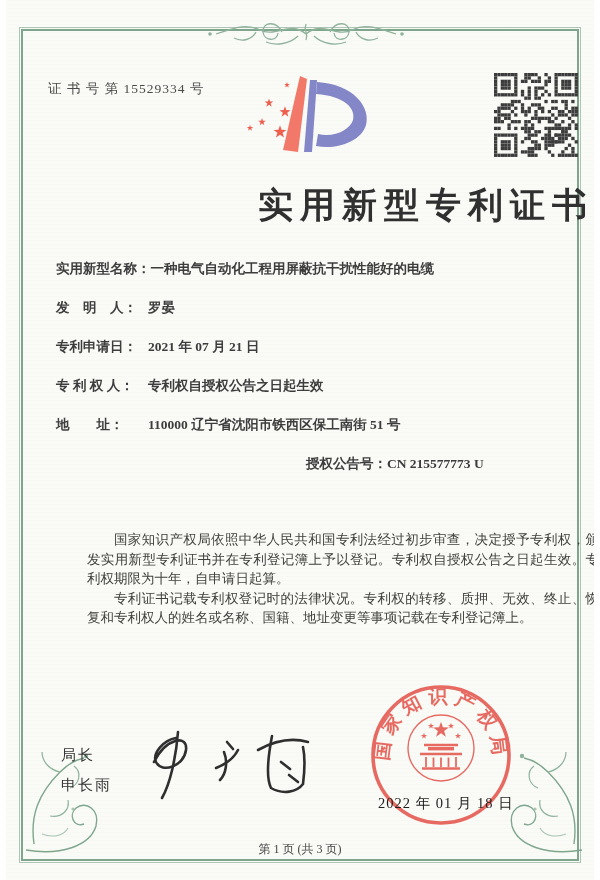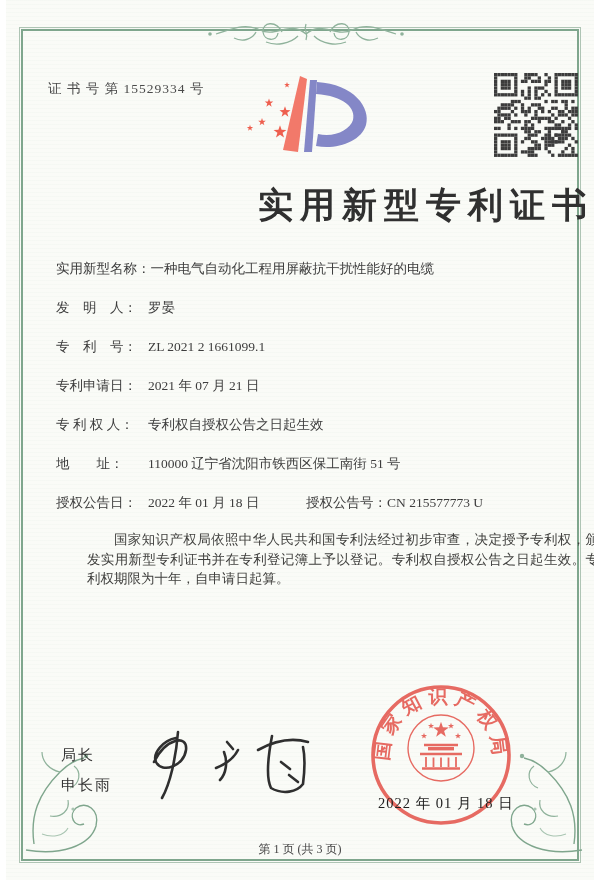--- a/index.html
+++ b/index.html
@@ -31,21 +31,21 @@
   }
   .logo{position:absolute;left:230px;top:70px;width:165px;height:112px;}
   .qr{position:absolute;left:488px;top:73px;width:84px;height:84px;}
   .title{
     position:absolute;left:0;top:182px;width:100%;
     text-align:right;font-size:35px;font-weight:600;
     letter-spacing:7px;color:#303030;margin:0;
   }
   .fields{
     position:absolute;left:50px;top:259px;right:42px;
-    font-size:13.5px;line-height:20px;color:#3d3d3d;
+    font-size:13.5px;line-height:20px;color:#3d3d3d;font-weight:bold;
   }
   .frow{position:relative;margin-bottom:19px;white-space:nowrap;}
   .lbl{display:inline-block;min-width:92px;}
   .pair2{position:absolute;left:250px;top:0;}
   .paras{
     position:absolute;left:45px;top:530px;width:512px;
     font-size:13.5px;line-height:19.5px;text-align:justify;color:#40403e;margin-left:36px;
   }
   .paras p{margin:0;text-indent:2em;}
   .signer{
@@ -456,39 +456,36 @@
   <h1 class="title">实用新型专利证书</h1>
 
   <div class="fields">
     <div class="frow">
       <span class="lbl">实用新型名称：</span><span>一种电气自动化工程用屏蔽抗干扰性能好的电缆</span>
     </div>
     <div class="frow">
       <span class="lbl">发　明　人：</span><span>罗晏</span>
     </div>
     <div class="frow">
-      <span class="lbl">专　利　号：</span><span>ZL 2021 2 1661099.1</span>
-    </div>
-    <div class="frow">
       <span class="lbl">专利申请日：</span><span>2021 年 07 月 21 日</span>
     </div>
     <div class="frow">
       <span class="lbl">专 利 权 人：</span><span>专利权自授权公告之日起生效</span>
     </div>
     <div class="frow">
       <span class="lbl">地　　址：</span><span>110000  辽宁省沈阳市铁西区保工南街 51 号</span>
     </div>
     <div class="frow">
-      <span><span class="lbl">授权公告日：</span><span>2022 年 01 月 18 日</span></span>
       <span class="pair2"><span>授权公告号：</span><span>CN 215577773 U</span></span>
     </div>
   </div>
 
   <div class="paras">
     <p>国家知识产权局依照中华人民共和国专利法经过初步审查，决定授予专利权，颁发实用新型专利证书并在专利登记簿上予以登记。专利权自授权公告之日起生效。专利权期限为十年，自申请日起算。</p>
+    <p>专利证书记载专利权登记时的法律状况。专利权的转移、质押、无效、终止、恢复和专利权人的姓名或名称、国籍、地址变更等事项记载在专利登记簿上。</p>
   </div>
 
   <div class="signer">
     <div>局长</div>
     <div>申长雨</div>
   </div>
 
   <svg class="signature" viewBox="0 0 210 88">
     <g fill="none" stroke="#2f2f2f" stroke-width="2.6" stroke-linecap="round">
       <path d="M28,40 C40,16 62,12 60,28 C58,44 36,52 30,40 C26,31 38,18 50,16"></path>

